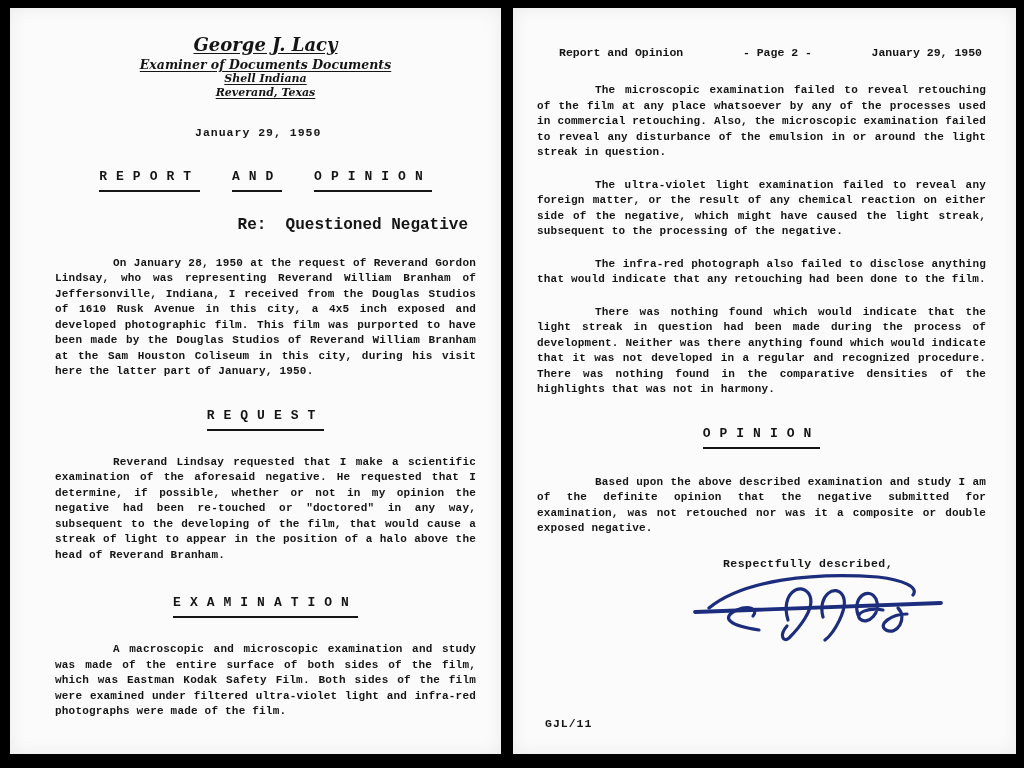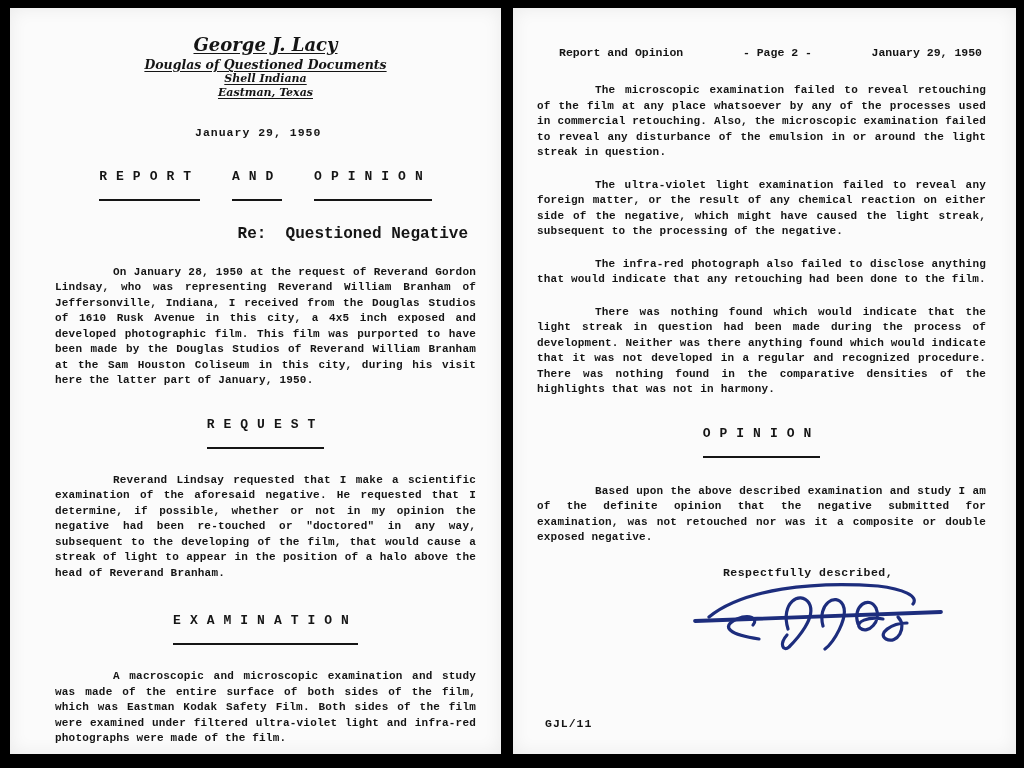--- a/index.html
+++ b/index.html
@@ -74,21 +74,21 @@
     text-align: center;
     font-size: 13px;
     font-weight: bold;
     margin-top: 26px;
     white-space: nowrap;
   }
   .doc-heading .hword {
     display: inline-block;
     letter-spacing: 9px;
     border-bottom: 2px solid #151515;
-    padding-bottom: 15px;
+    padding-bottom: 6px;
     margin: 0 12px;
   }
   .page-1 .heading-report { margin-top: 30px; }
   .re-line {
     margin-top: 24px;
     text-align: right;
     padding-right: 8px;
     font-size: 16px;
     font-weight: bold;
     white-space: pre;
@@ -147,23 +147,23 @@
 </style>
 </head>
 <body>
 
 <div class="scan-wrap">
 
   <div class="page page-1">
 
     <div class="letterhead">
       <div class="lh-name">George J. Lacy</div>
-      <div class="lh-title">Douglas of Questioned Documents</div>
+      <div class="lh-title">Examiner of Documents Documents</div>
       <div class="lh-line">Shell Indiana</div>
-      <div class="lh-line">Eastman, Texas</div>
+      <div class="lh-line">Reverand, Texas</div>
     </div>
 
     <div class="date-line">January 29, 1950</div>
 
     <div class="doc-heading heading-report">
       <span class="hword">REPORT</span>
       <span class="hword">AND</span>
       <span class="hword">OPINION</span>
     </div>
 

